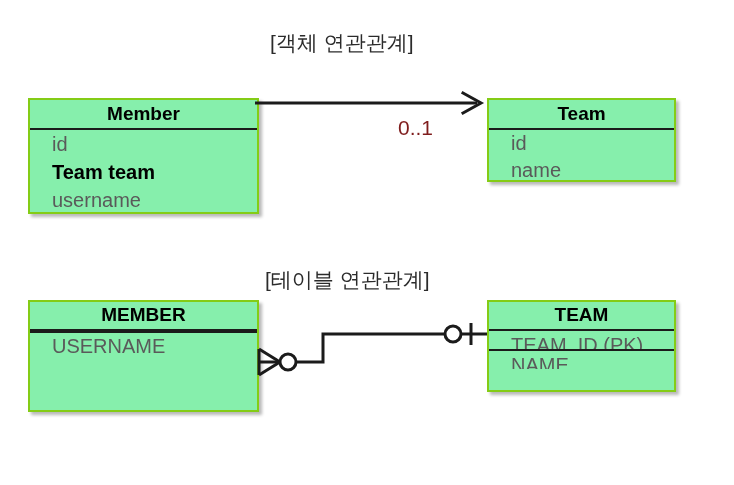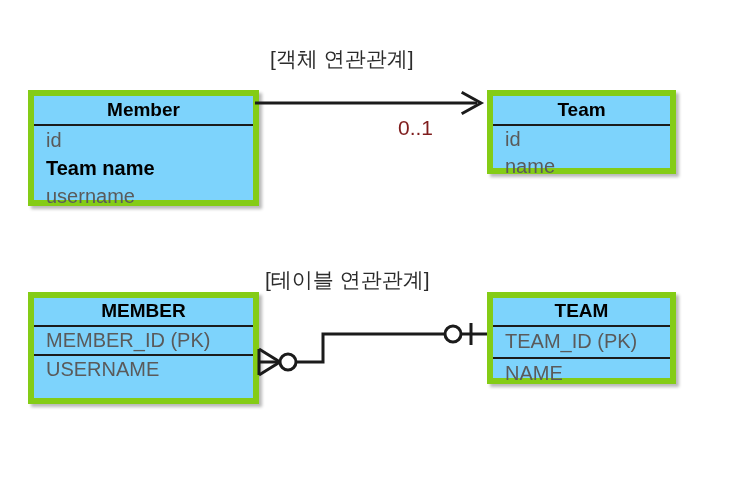--- a/index.html
+++ b/index.html
@@ -26,42 +26,43 @@
     position: absolute;
     font-size: 21px;
     color: #2b2b2b;
     white-space: nowrap;
     letter-spacing: 0px;
   }
 
   
   .box {
     position: absolute;
-    background: #7dd3fc;
-    border: 6px solid #84cc16;
+    background: #86efac;
+    border: 2px solid #84cc16;
     box-sizing: border-box;
     box-shadow: 3px 3px 3px rgba(0,0,0,0.28);
+    margin-top: 8px;
   }
   .box .title {
     text-align: center;
     font-weight: bold;
     color: #000000;
     box-sizing: border-box;
     width: 100%;
     white-space: nowrap;
     overflow: hidden;
   }
   .box .sep {
     border-top: 2px solid #1b1b1b;
     width: 100%;
     box-sizing: border-box;
   }
   .box .attr {
     color: #5a5a5a;
-    padding-left: 12px;
+    padding-left: 22px;
     white-space: nowrap;
     box-sizing: border-box;
     overflow: hidden;
   }
   .box .attr.bold {
     color: #000000;
     font-weight: bold;
   }
 
   
@@ -81,54 +82,54 @@
   #member-table {
     left: 28px; top: 292px; width: 231px; height: 112px;
   }
   #member-table .title { font-size: 19px; line-height: 26px; height: 27px; }
   #member-table .attr  { font-size: 20px; line-height: 27px; height: 27px; }
 
   #team-table {
     left: 487px; top: 292px; width: 189px; height: 92px;
   }
   #team-table .title { font-size: 19px; line-height: 26px; height: 27px; }
-  #team-table .attr  { font-size: 20px; line-height: 29px; height: 30px; }
+  #team-table .attr  { font-size: 20px; line-height: 29px; height: 18px; }
 
   
   .connector {
     position: absolute;
     overflow: visible;
   }
   #assoc-arrow { left: 255px; top: 88px; }
   #crowsfoot   { left: 250px; top: 318px; }
 
   
   #multiplicity {
     position: absolute;
     left: 398px; top: 116px;
     font-size: 21px;
     color: #7f1d1d;
     white-space: nowrap;
   }
 
-  #caption-object { left: 270px; top: 45px; }
+  #caption-object { left: 270px; top: 29px; }
   #caption-table  { left: 265px; top: 266px; }
 </style>
 </head>
 <body>
 
 <div class="canvas">
 
   <div class="caption" id="caption-object">[객체 연관관계]</div>
 
   <div class="box" id="member-box">
     <div class="title">Member</div>
     <div class="sep"></div>
     <div class="attr">id</div>
-    <div class="attr bold">Team name</div>
+    <div class="attr bold">Team team</div>
     <div class="attr">username</div>
   </div>
 
   <svg class="connector" id="assoc-arrow" width="236" height="34">
     <line x1="0" y1="15" x2="222" y2="15" stroke="#1b1b1b" stroke-width="3"></line>
     <polyline points="208,5 226,15 208,25" fill="none" stroke="#1b1b1b" stroke-width="3" stroke-linecap="square" stroke-linejoin="miter"></polyline>
   </svg>
 
   <div id="multiplicity">0..1</div>
 
@@ -137,21 +138,20 @@
     <div class="sep"></div>
     <div class="attr">id</div>
     <div class="attr">name</div>
   </div>
 
   <div class="caption" id="caption-table">[테이블 연관관계]</div>
 
   <div class="box" id="member-table">
     <div class="title">MEMBER</div>
     <div class="sep"></div>
-    <div class="attr">MEMBER_ID (PK)</div>
     <div class="sep"></div>
     <div class="attr">USERNAME</div>
   </div>
 
   <svg class="connector" id="crowsfoot" width="245" height="62">
 
     <polyline points="28,44 73,44 73,16 196,16" fill="none" stroke="#1b1b1b" stroke-width="3" stroke-linecap="square" stroke-linejoin="miter"></polyline>
 
     <line x1="9" y1="31" x2="9" y2="57" stroke="#1b1b1b" stroke-width="3"></line>
     <line x1="9" y1="31" x2="30" y2="44" stroke="#1b1b1b" stroke-width="3"></line>

